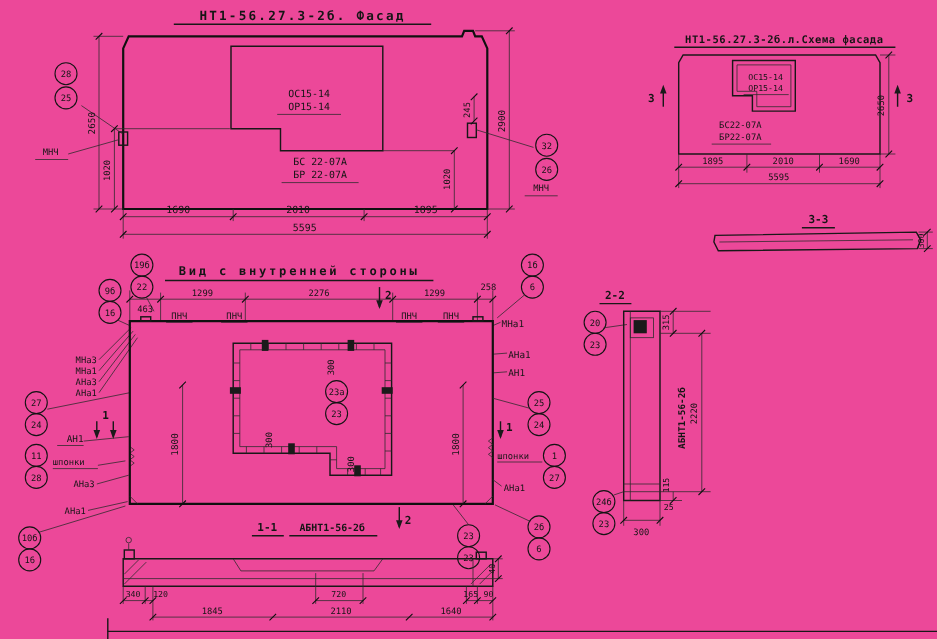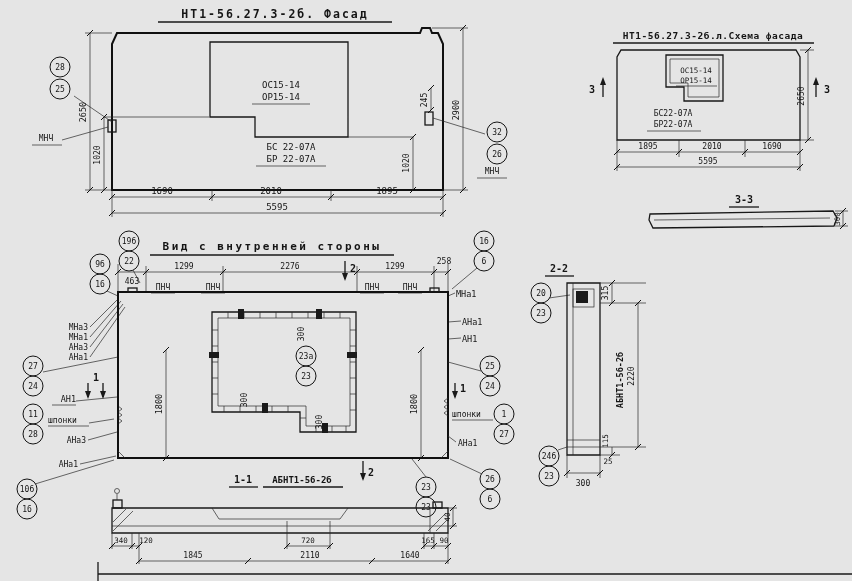--- a/index.html
+++ b/index.html
@@ -1,16 +1,16 @@
 <!DOCTYPE html>
 <html><head>
 <meta charset="utf-8">
 <style>
   html,body{margin:0;padding:0;background:#ffffff}
-  .sheet{width:852px;height:581px;background:#e5e5e5;position:relative;overflow:hidden}
+  .sheet{width:852px;height:581px;background:#ec4899;position:relative;overflow:hidden}
   svg{display:block}
   text{font-family:"DejaVu Sans Mono","Liberation Mono",monospace;fill:#151515}
   .t7{font-size:7.5px}
   .t8{font-size:8px}
   .t85{font-size:8.5px}
   .t9{font-size:9px}
   .t10{font-size:10px}
   .b{font-weight:bold}
   .ttl{font-size:11.5px;font-weight:bold;letter-spacing:2px}
   .ttl2{font-size:9.5px;font-weight:bold;letter-spacing:.5px}

